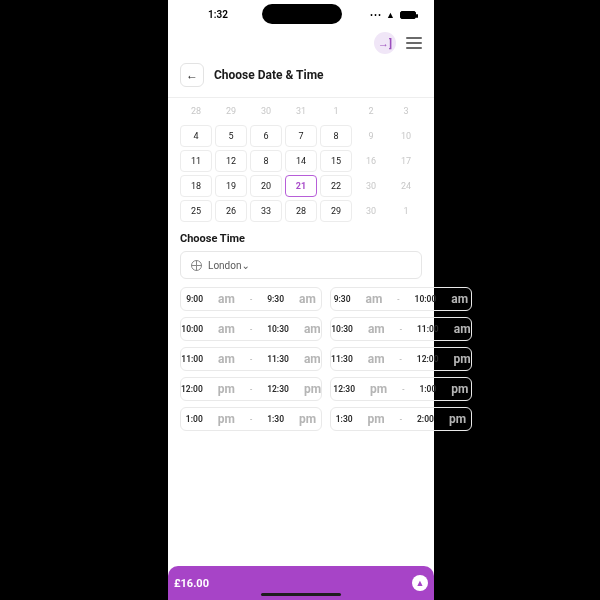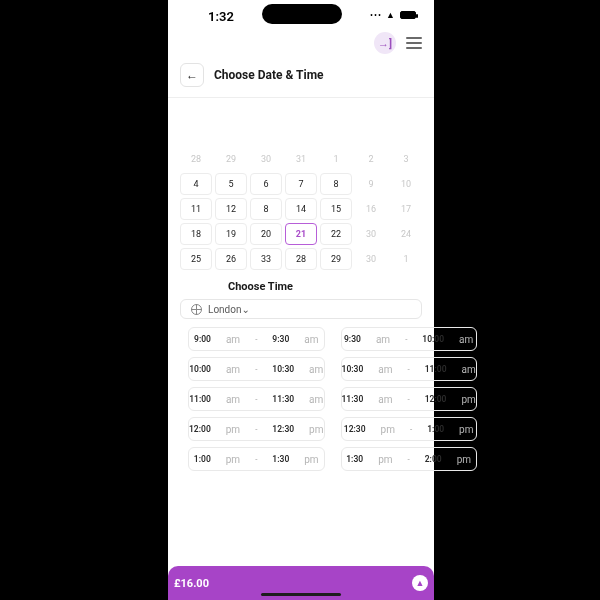--- a/index.html
+++ b/index.html
@@ -1,53 +1,53 @@
 <!DOCTYPE html>
 <html><head>
 <meta charset="utf-8">
 <style>
   * { box-sizing: border-box; margin: 0; padding: 0; }
   body { font-family: -apple-system, BlinkMacSystemFont, "Segoe UI", Roboto, sans-serif; background:#000; width:600px; height:600px; overflow:hidden; }
   .phone { position:absolute; left:168px; top:0; width:266px; height:600px; background:#fff; }
   
   .status { position:relative; height:28px; }
-  .status .time { position:absolute; left:40px; top:9px; font-size:13px; font-weight:600; color:#000; }
+  .status .time { position:absolute; left:40px; top:9px; font-size:10px; font-weight:600; color:#000; }
   .status .notch { position:absolute; left:94px; top:4px; width:80px; height:20px; background:#000; border-radius:12px; }
   .status .icons { position:absolute; right:18px; top:10px; font-size:9px; letter-spacing:1px; color:#000; display:flex; gap:4px; align-items:center;}
   .status .battery { display:inline-block; width:16px; height:8px; border:1px solid #000; border-radius:2px; position:relative; background:#000;}
   .status .battery:after{content:"";position:absolute;right:-3px;top:2px;width:2px;height:4px;background:#000;border-radius:1px;}
   
   .topbar { height:30px; display:flex; justify-content:flex-end; align-items:center; padding:0 12px; gap:10px;}
   .login-btn { width:22px; height:22px; border-radius:50%; background:#f0e6f7; display:flex; align-items:center; justify-content:center; color:#9b4fbd; font-size:11px; font-weight:bold;}
   .menu-btn { display:flex; flex-direction:column; gap:3px; }
   .menu-btn span { width:16px; height:2px; background:#6a6a6a; border-radius:1px;}
   
   .header { display:flex; align-items:center; padding:5px 12px 10px; gap:10px; border-bottom:1px solid #eee;}
   .back { width:24px; height:24px; border:1px solid #e3e3e3; border-radius:6px; display:flex; align-items:center; justify-content:center; font-size:12px; color:#222;}
   .header h1 { font-size:12px; font-weight:700; color:#1a1a1a;}
   
   .cal { padding:2px 12px 0; }
   .dow { display:grid; grid-template-columns:repeat(7,1fr); text-align:center; font-size:8px; font-weight:700; color:#5b5b5b; padding:8px 0 4px;}
-  .grid { display:grid; grid-template-columns:repeat(7,1fr); gap:3px;margin-top:48px; }
+  .grid { display:grid; grid-template-columns:repeat(7,1fr); gap:3px; }
   .day { height:22px; display:flex; align-items:center; justify-content:center; font-size:9px; border:1px solid #ececec; border-radius:4px; color:#1b1b1b; background:#fff;}
   .day.muted { color:#c7c7c7; }
   .day.nob { border:1px solid transparent; }
   .day.selected { border:1.5px solid #b75ed8; color:#a84cc9; font-weight:700;}
   
-  .section-title { font-size:11px; font-weight:700; color:#1a1a1a; padding:10px 12px 6px;margin-left:48px;}
-  .tz { margin:0 12px 8px; border:1px solid #e6e6e6; border-radius:6px; height:20px; display:flex; align-items:center; padding:0 10px; font-size:10px; color:#5a5a5a; justify-content:flex-start;}
+  .section-title { font-size:11px; font-weight:700; color:#1a1a1a; padding:10px 12px 6px;}
+  .tz { margin:0 12px 8px; border:1px solid #e6e6e6; border-radius:6px; height:28px; display:flex; align-items:center; padding:0 10px; font-size:10px; color:#5a5a5a; justify-content:flex-start;}
   .tz .left { display:flex; align-items:center; gap:6px;}
   .globe { width:11px; height:11px; border:1px solid #888; border-radius:50%; position:relative;}
   .globe:before{content:"";position:absolute;left:4px;top:-1px;width:1px;height:11px;background:#888;}
   .globe:after{content:"";position:absolute;top:4px;left:-1px;height:1px;width:11px;background:#888;}
   .slots { padding:0 12px; display:grid; grid-template-columns:1fr 1fr; gap:6px 8px;}
-  .slot { border:1px solid #e9e9e9; border-radius:6px; height:24px; display:flex; align-items:center; justify-content:center; font-size:8px; color:#2b2b2b; gap:15px;margin-left:8px;}
+  .slot { border:1px solid #e9e9e9; border-radius:6px; height:24px; display:flex; align-items:center; justify-content:center; font-size:8px; color:#2b2b2b; gap:15px;}
   .slot .dash{color:#999;}
   .slot b { font-weight:600; font-size:8.5px;}
-  .slot i { font-style:normal; color:#b5b5b5; font-size:10px;}
+  .slot i { font-style:normal; color:#b5b5b5; font-size:12px;font-weight:bold;}
   
   .bottom { position:absolute; left:0; right:0; bottom:0; height:34px; background:#a744c7; border-radius:10px 10px 0 0; display:flex; align-items:center; justify-content:space-between; padding:0 6px;}
   .price { color:#fff; font-size:11px; font-weight:700;}
   .up { width:16px; height:16px; background:#fff; border-radius:50%; display:flex; align-items:center; justify-content:center; color:#a744c7; font-size:9px; font-weight:bold;}
   .home-ind { position:absolute; bottom:4px; left:50%; transform:translateX(-50%); width:80px; height:3px; background:#1d1d1d; border-radius:2px;}
 </style>
 </head>
 <body>
 
 <div class="phone">

